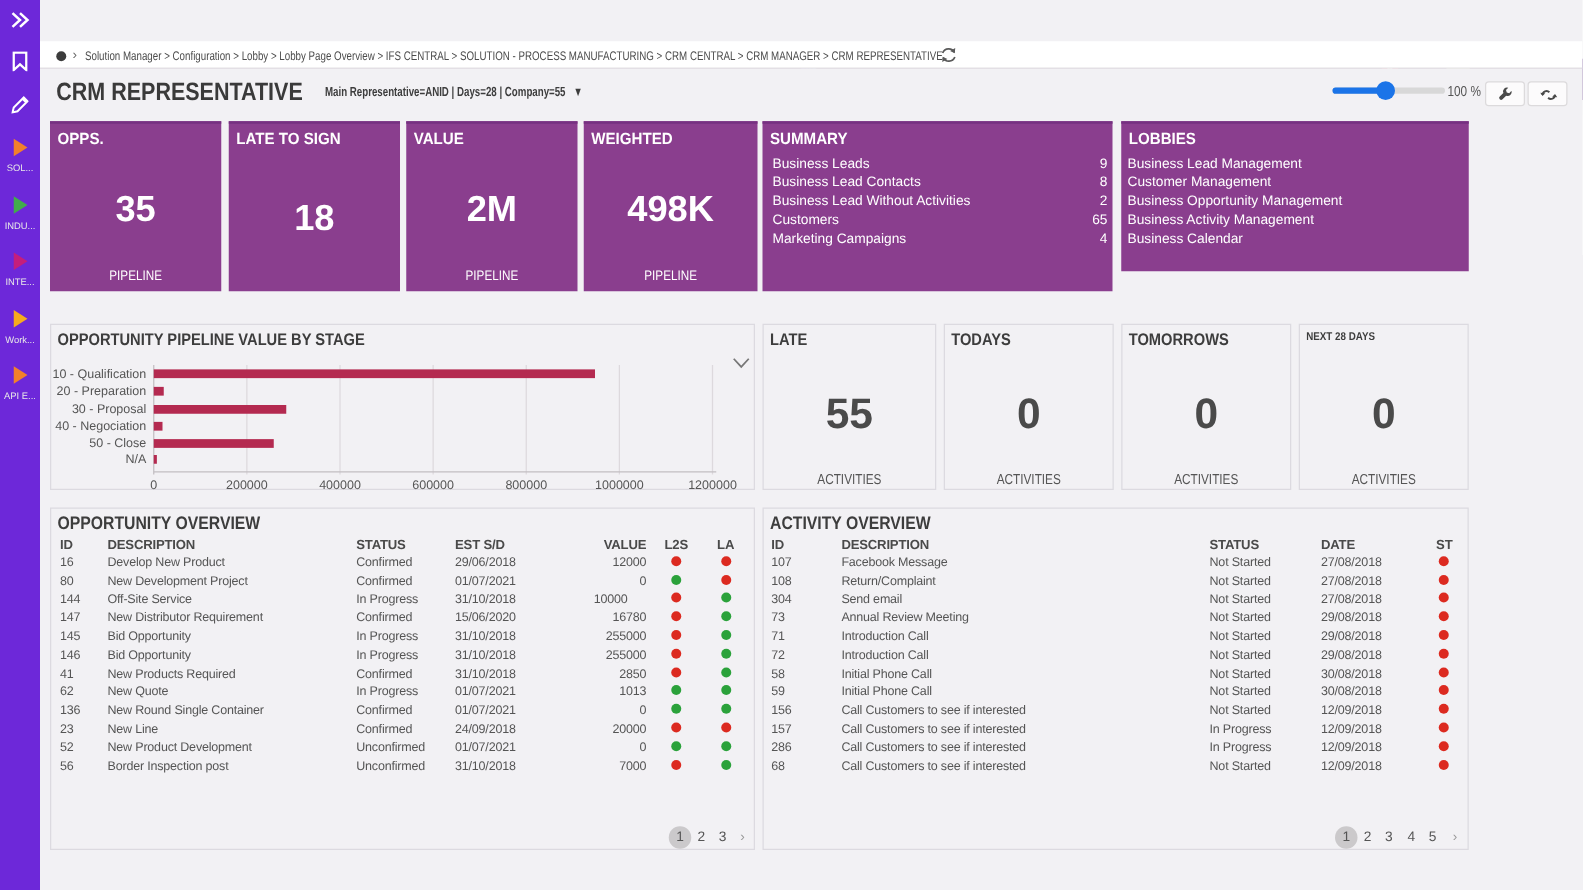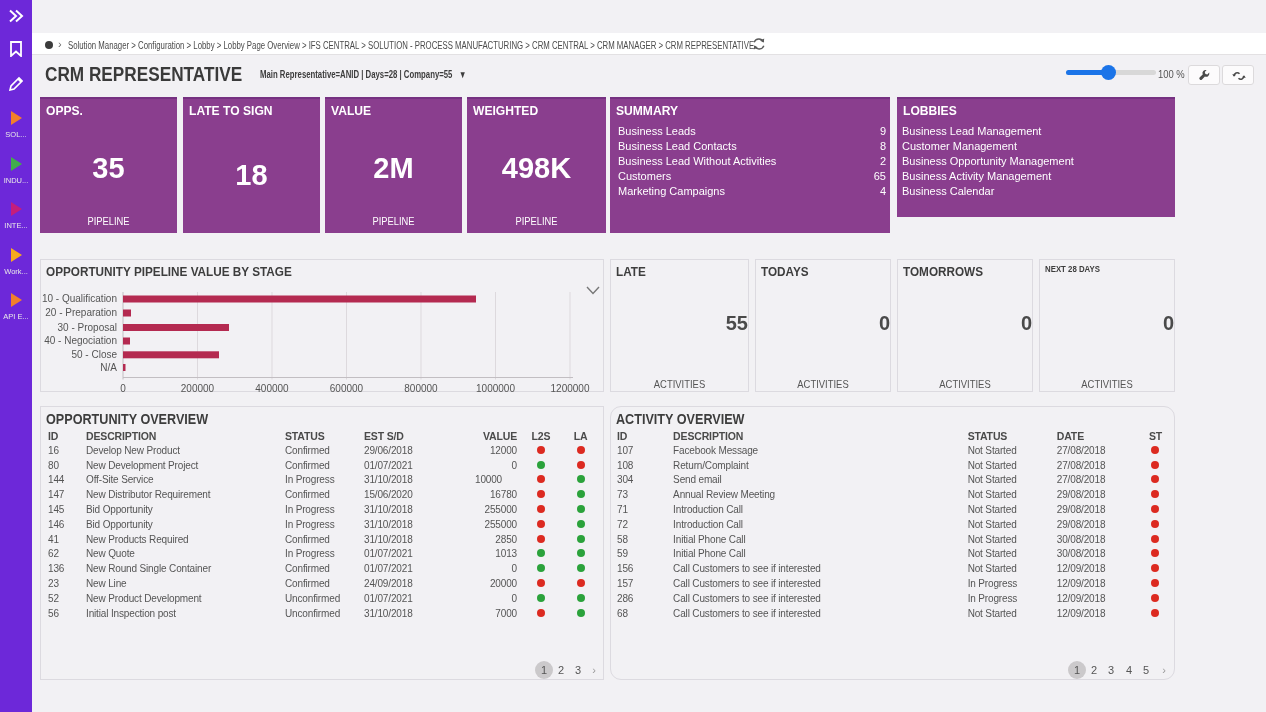--- a/index.html
+++ b/index.html
@@ -18,21 +18,21 @@
   #titlebar { left:32px; top:55px; width:1234px; height:37px; background:#f2f1f4; }
   #pagetitle { position:absolute; left:13px; top:8px; font-size:20px; font-weight:bold; color:#3a3a3a; transform:scaleX(0.86); transform-origin:0 0; white-space:nowrap; }
   #subtitle { position:absolute; left:228px; top:13px; font-size:10.5px; font-weight:bold; color:#3d3d3d; white-space:nowrap; transform:scaleX(0.74); transform-origin:0 0; }
   
   .pcard { position:absolute; background:#8a3e8e; border-top:2px solid #763181; color:#fff; }
   .pcard .ct { position:absolute; left:6px; top:4px; font-size:13px; font-weight:bold; white-space:nowrap; transform:scaleX(0.93); transform-origin:0 0; }
   .pcard .num { position:absolute; left:0; right:0; top:53px; text-align:center; font-size:29px; font-weight:bold; }
   .pcard .bl { position:absolute; left:0; right:0; bottom:6px; text-align:center; font-size:11px; transform:scaleX(0.85); }
   .wcard { position:absolute; background:#f2f1f4; border:1px solid #dcdae0; }
   .wcard .ct { position:absolute; left:4.5px; top:4px; font-size:13.5px; font-weight:bold; color:#3d3d3d; white-space:nowrap; transform:scaleX(0.87); transform-origin:0 0; }
-  .wcard .num { position:absolute; left:0; right:0; top:52px; text-align:right; font-size:20px; font-weight:bold; color:#4a4a4a; }
+  .wcard .num { position:absolute; left:0; right:0; top:52px; text-align:center; font-size:34px; font-weight:bold; color:#4a4a4a; }
   .wcard .bl { position:absolute; left:0; right:0; bottom:1px; text-align:center; font-size:11.5px; color:#555; transform:scaleX(0.82); }
   .list-row { position:absolute; left:8px; right:8px; height:15px; font-size:11px; }
   .list-row .n { float:right; margin-right:-4px; }
   
   table.ovw { border-collapse:collapse; font-size:10px; color:#555; width:100%; letter-spacing:-0.15px; }
   table.ovw th { text-align:left; font-size:10.5px; color:#4a4a4a; font-weight:bold; padding:0; height:15px; }
   table.ovw td { padding:0; height:14.8px; }
   .dot { display:inline-block; width:8px; height:8px; border-radius:50%; }
   .dr { background:#dc2a20; }
   .dg { background:#2ba23b; }
@@ -398,35 +398,35 @@
             <td style="padding-left:7px;">52</td>
             <td>New Product Development</td>
             <td>Unconfirmed</td>
             <td>01/07/2021</td>
             <td style="text-align:right;">0</td>
             <td style="text-align:center;"><span class="dot dg"></span></td>
             <td style="text-align:center;"><span class="dot dg"></span></td>
           </tr>
       <tr>
             <td style="padding-left:7px;">56</td>
-            <td>Initial Inspection post</td>
+            <td>Border Inspection post</td>
             <td>Unconfirmed</td>
             <td>31/10/2018</td>
             <td style="text-align:right;">7000</td>
             <td style="text-align:center;"><span class="dot dr"></span></td>
             <td style="text-align:center;"><span class="dot dg"></span></td>
           </tr>
     </tbody>
       </table>
     <div class="pgc" style="left:494px;">1</div>
     <div class="pgi" style="left:514px;">2</div>
     <div class="pgi" style="left:531px;">3</div>
     <div class="pgi" style="left:547px; color:#999;">›</div>
   </div>
-  <div class="wcard" id="actcard" style="left:610px; top:406px; width:565px; height:274px;border-radius:11px;">
+  <div class="wcard" id="actcard" style="left:610px; top:406px; width:565px; height:274px;">
     <div class="ct" style="font-size:14.5px;">ACTIVITY OVERVIEW</div>
     <table class="ovw" style="position:absolute; left:0; top:21px; width:565px;">
       <colgroup>
           <col style="width:62px;">
           <col style="width:294px;">
           <col style="width:89px;">
           <col style="width:78px;">
           <col style="width:41px;">
         </colgroup>
       <tbody>

